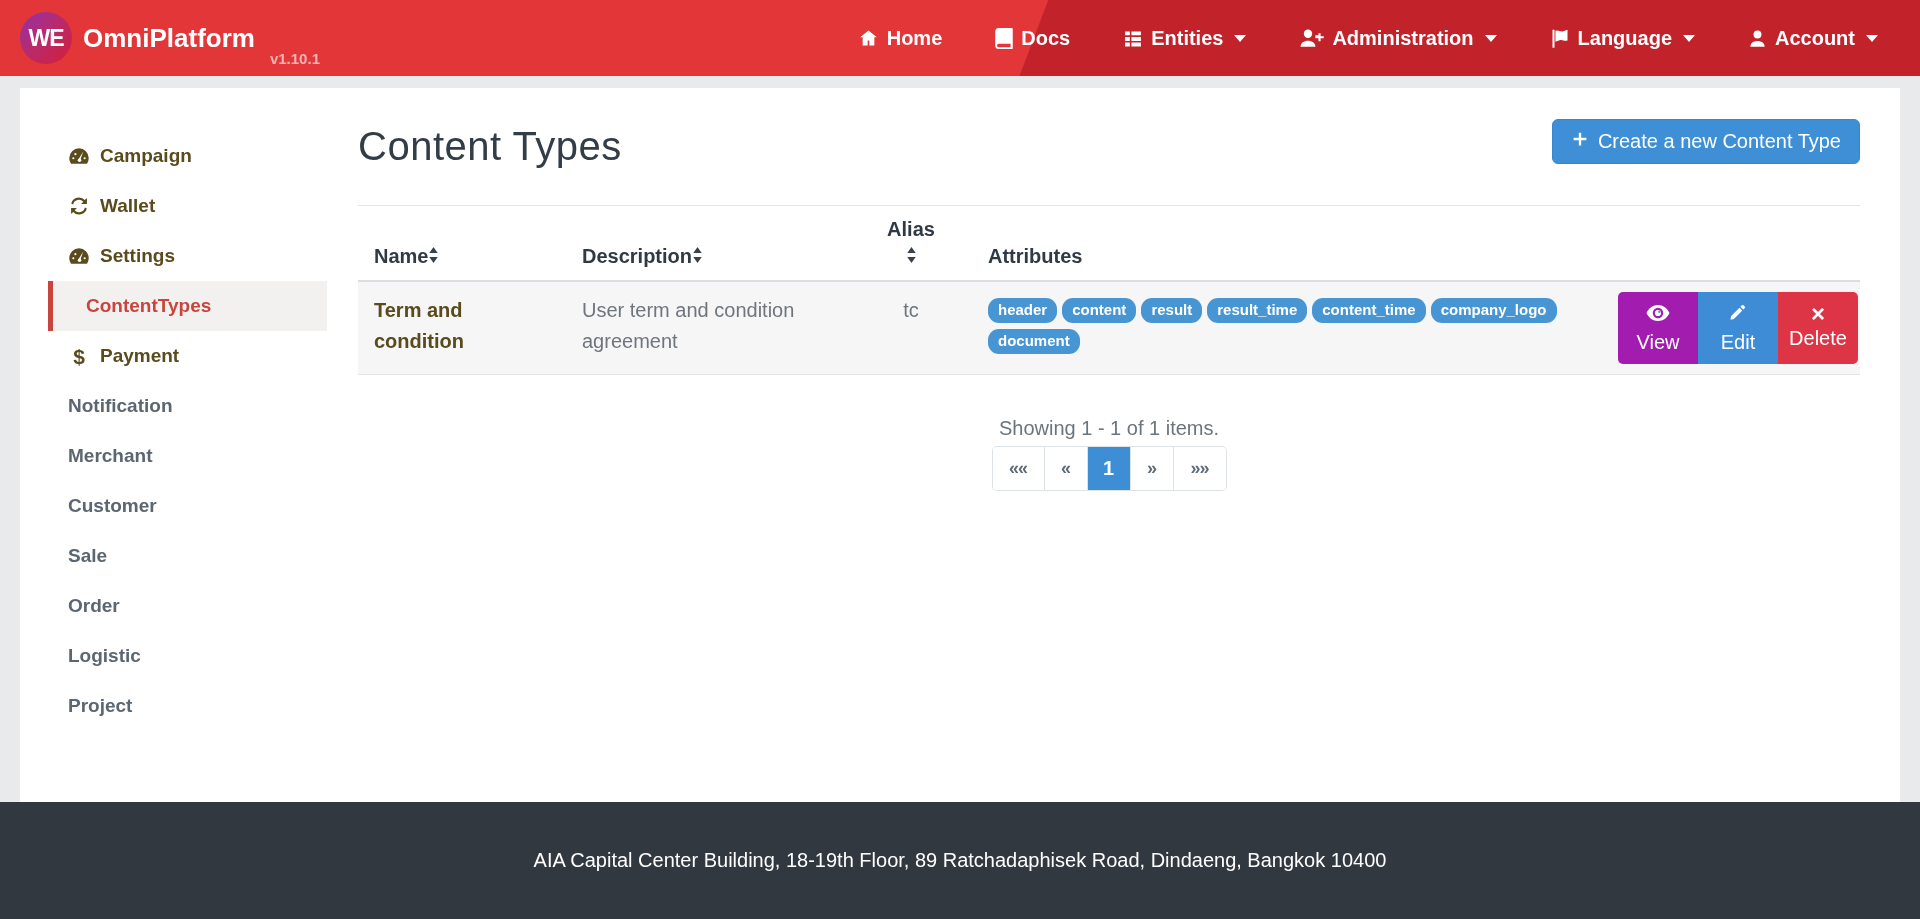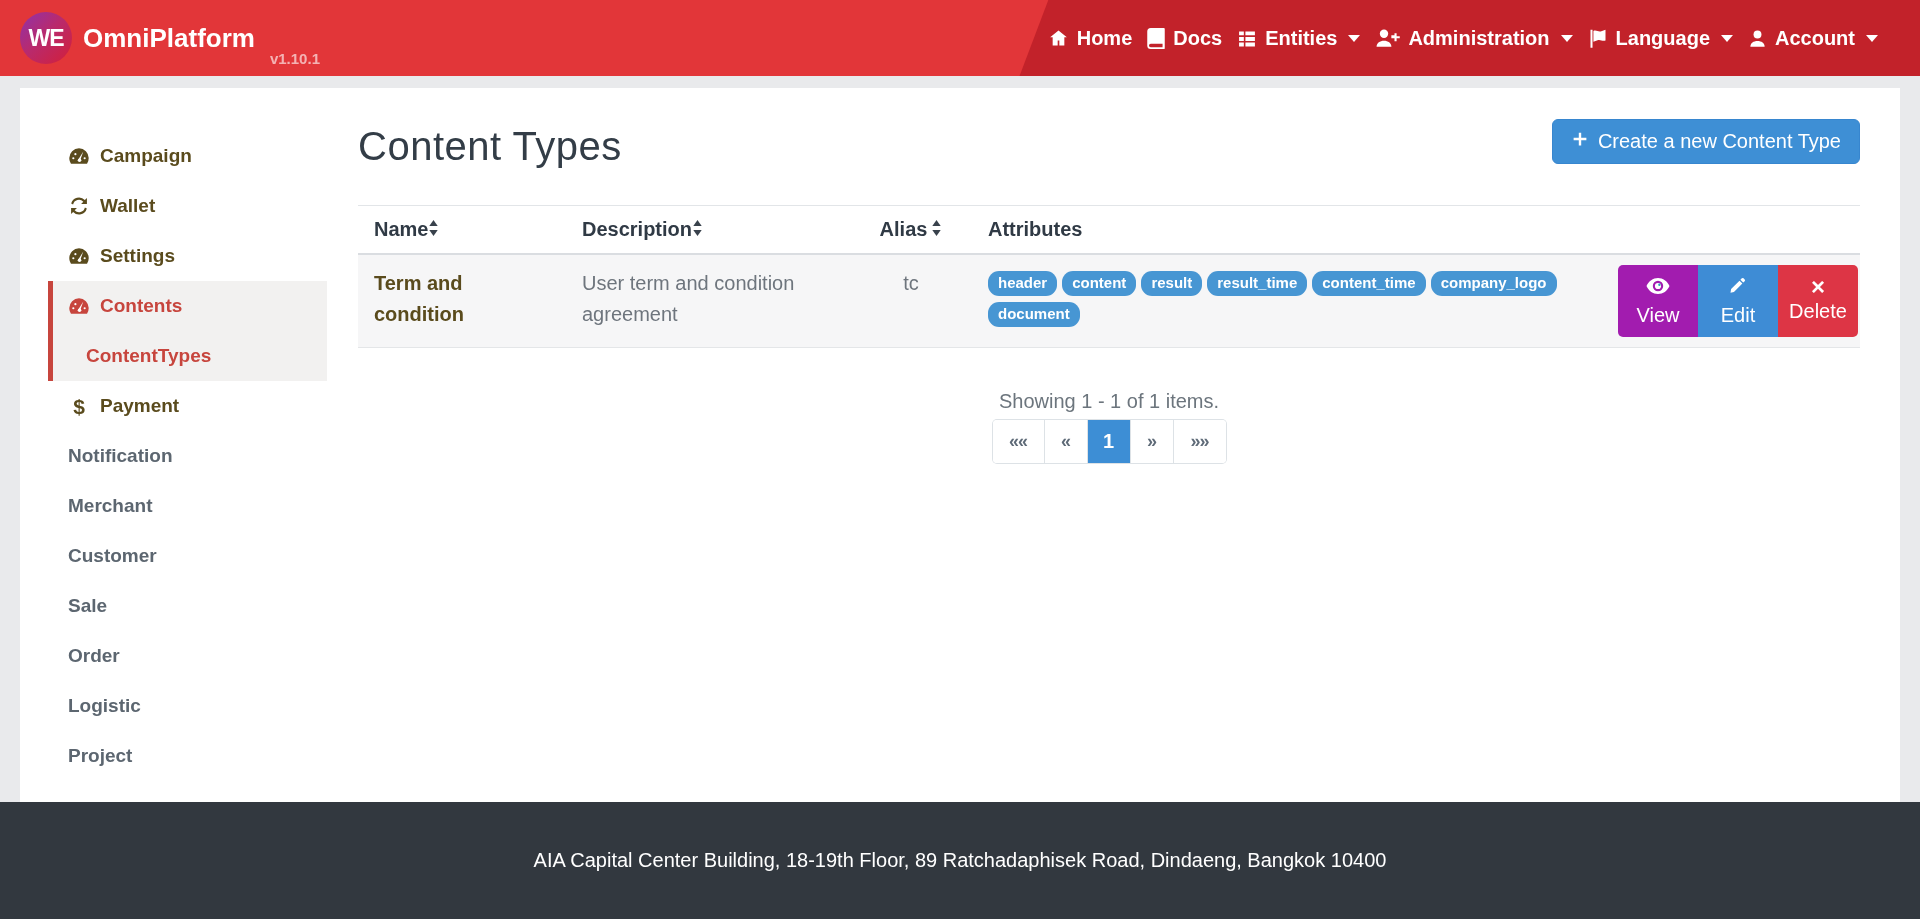--- a/index.html
+++ b/index.html
@@ -22,21 +22,21 @@
   }
   .brand { position:relative; display:flex; align-items:center; padding-left:20px; gap:11px; z-index:1; }
   .logo-circle {
     width:52px; height:52px; border-radius:50%;
     background:linear-gradient(135deg,#8f32ab 0%,#b82a6e 45%,#d31f38 100%);
     display:flex; align-items:center; justify-content:center;
     font-weight:800; font-size:23px; letter-spacing:-1px; color:#fff;
   }
   .brand-name { font-size:26px; font-weight:700; }
   .brand-version { font-size:15px; font-weight:700; color:rgba(255,255,255,.62); margin-left:4px; position:relative; top:20px; }
-  .nav-menu { position:relative; margin-left:auto; display:flex; align-items:center; gap:15px; padding-right:42px; z-index:1; }
+  .nav-menu { position:relative; margin-left:auto; display:flex; align-items:center; gap:53px; padding-right:42px; z-index:1; }
   .nav-item { display:flex; align-items:center; gap:8px; font-size:20px; font-weight:600; cursor:pointer; white-space:nowrap; }
   .nav-item svg { display:block; }
   .caret { width:0; height:0; border-left:6px solid transparent; border-right:6px solid transparent; border-top:7px solid #fff; margin-left:3px; }
 
   
   .content-area { flex:1; background:#e9eaec; padding:12px 20px 0; min-height:0; }
   .card { background:#fff; height:714px; display:flex; overflow:hidden; }
 
   
   .sidebar { width:325px; flex:none; padding-top:43px; }
@@ -66,21 +66,21 @@
   }
 
   
   table.ct-table { width:100%; border-collapse:collapse; margin-top:36px; }
   .ct-table th {
     text-align:left; vertical-align:bottom;
     font-size:20px; font-weight:700; color:#303a45;
     padding:12px 16px; border-top:1px solid #e2e5e8; border-bottom:2px solid #dadde1;
   }
   .th-inner { display:inline-flex; align-items:flex-end; gap:0; cursor:pointer; }
-  .th-stack { display:inline-flex; flex-direction:row; align-items:center; gap:4px; cursor:pointer;text-align:right; }
+  .th-stack { display:inline-flex; flex-direction:column; align-items:center; gap:4px; cursor:pointer;text-align:right; }
   .sort-icon { display:block; }
   .ct-table td {
     vertical-align:top; font-size:20px; padding:13px 16px;
     background:#f6f6f7; border-bottom:1px solid #e4e6e8; color:#6e757d; line-height:1.55;
   }
   .col-name  { width:208px; }
   .col-desc  { width:295px; }
   .col-alias { width:100px; }
   .col-acts  { width:256px; }
   td.cell-name { color:#5a4b1d; font-weight:700; }
@@ -237,35 +237,20 @@
                     <circle cx="8" cy="8" r="1.2"></circle>
                     <circle cx="18.3" cy="12.5" r="1.2"></circle>
                     <path d="M11.6 13.2 16.8 5l-3.3 9.1z"></path>
                     <circle cx="12.6" cy="14.8" r="2"></circle>
                   </g>
                 </svg>
               </span>
             <span>Settings</span>
           </div>
           <div class="active-group">
-            <div class="side-item">
-              <span class="icon">
-                  <svg width="22" height="18" viewBox="0 0 24 20">
-                    <path fill="currentColor" d="M12 1.5A10.8 10.8 0 0 0 1.2 12.3c0 2.3.7 4.4 1.9 6.2h17.8a10.7 10.7 0 0 0 1.9-6.2A10.8 10.8 0 0 0 12 1.5z"></path>
-                    <g fill="#fff">
-                      <circle cx="5.7" cy="12.5" r="1.2"></circle>
-                      <circle cx="8" cy="8" r="1.2"></circle>
-                      <circle cx="18.3" cy="12.5" r="1.2"></circle>
-                      <path d="M11.6 13.2 16.8 5l-3.3 9.1z"></path>
-                      <circle cx="12.6" cy="14.8" r="2"></circle>
-                    </g>
-                  </svg>
-                </span>
-              <span>Contents</span>
-            </div>
             <div class="side-item sub">
               <span>ContentTypes</span>
             </div>
           </div>
           <div class="side-item olive">
             <span class="icon dollar-glyph">$</span>
             <span>Payment</span>
           </div>
           <div class="side-item slate">
             <span>Notification</span>

